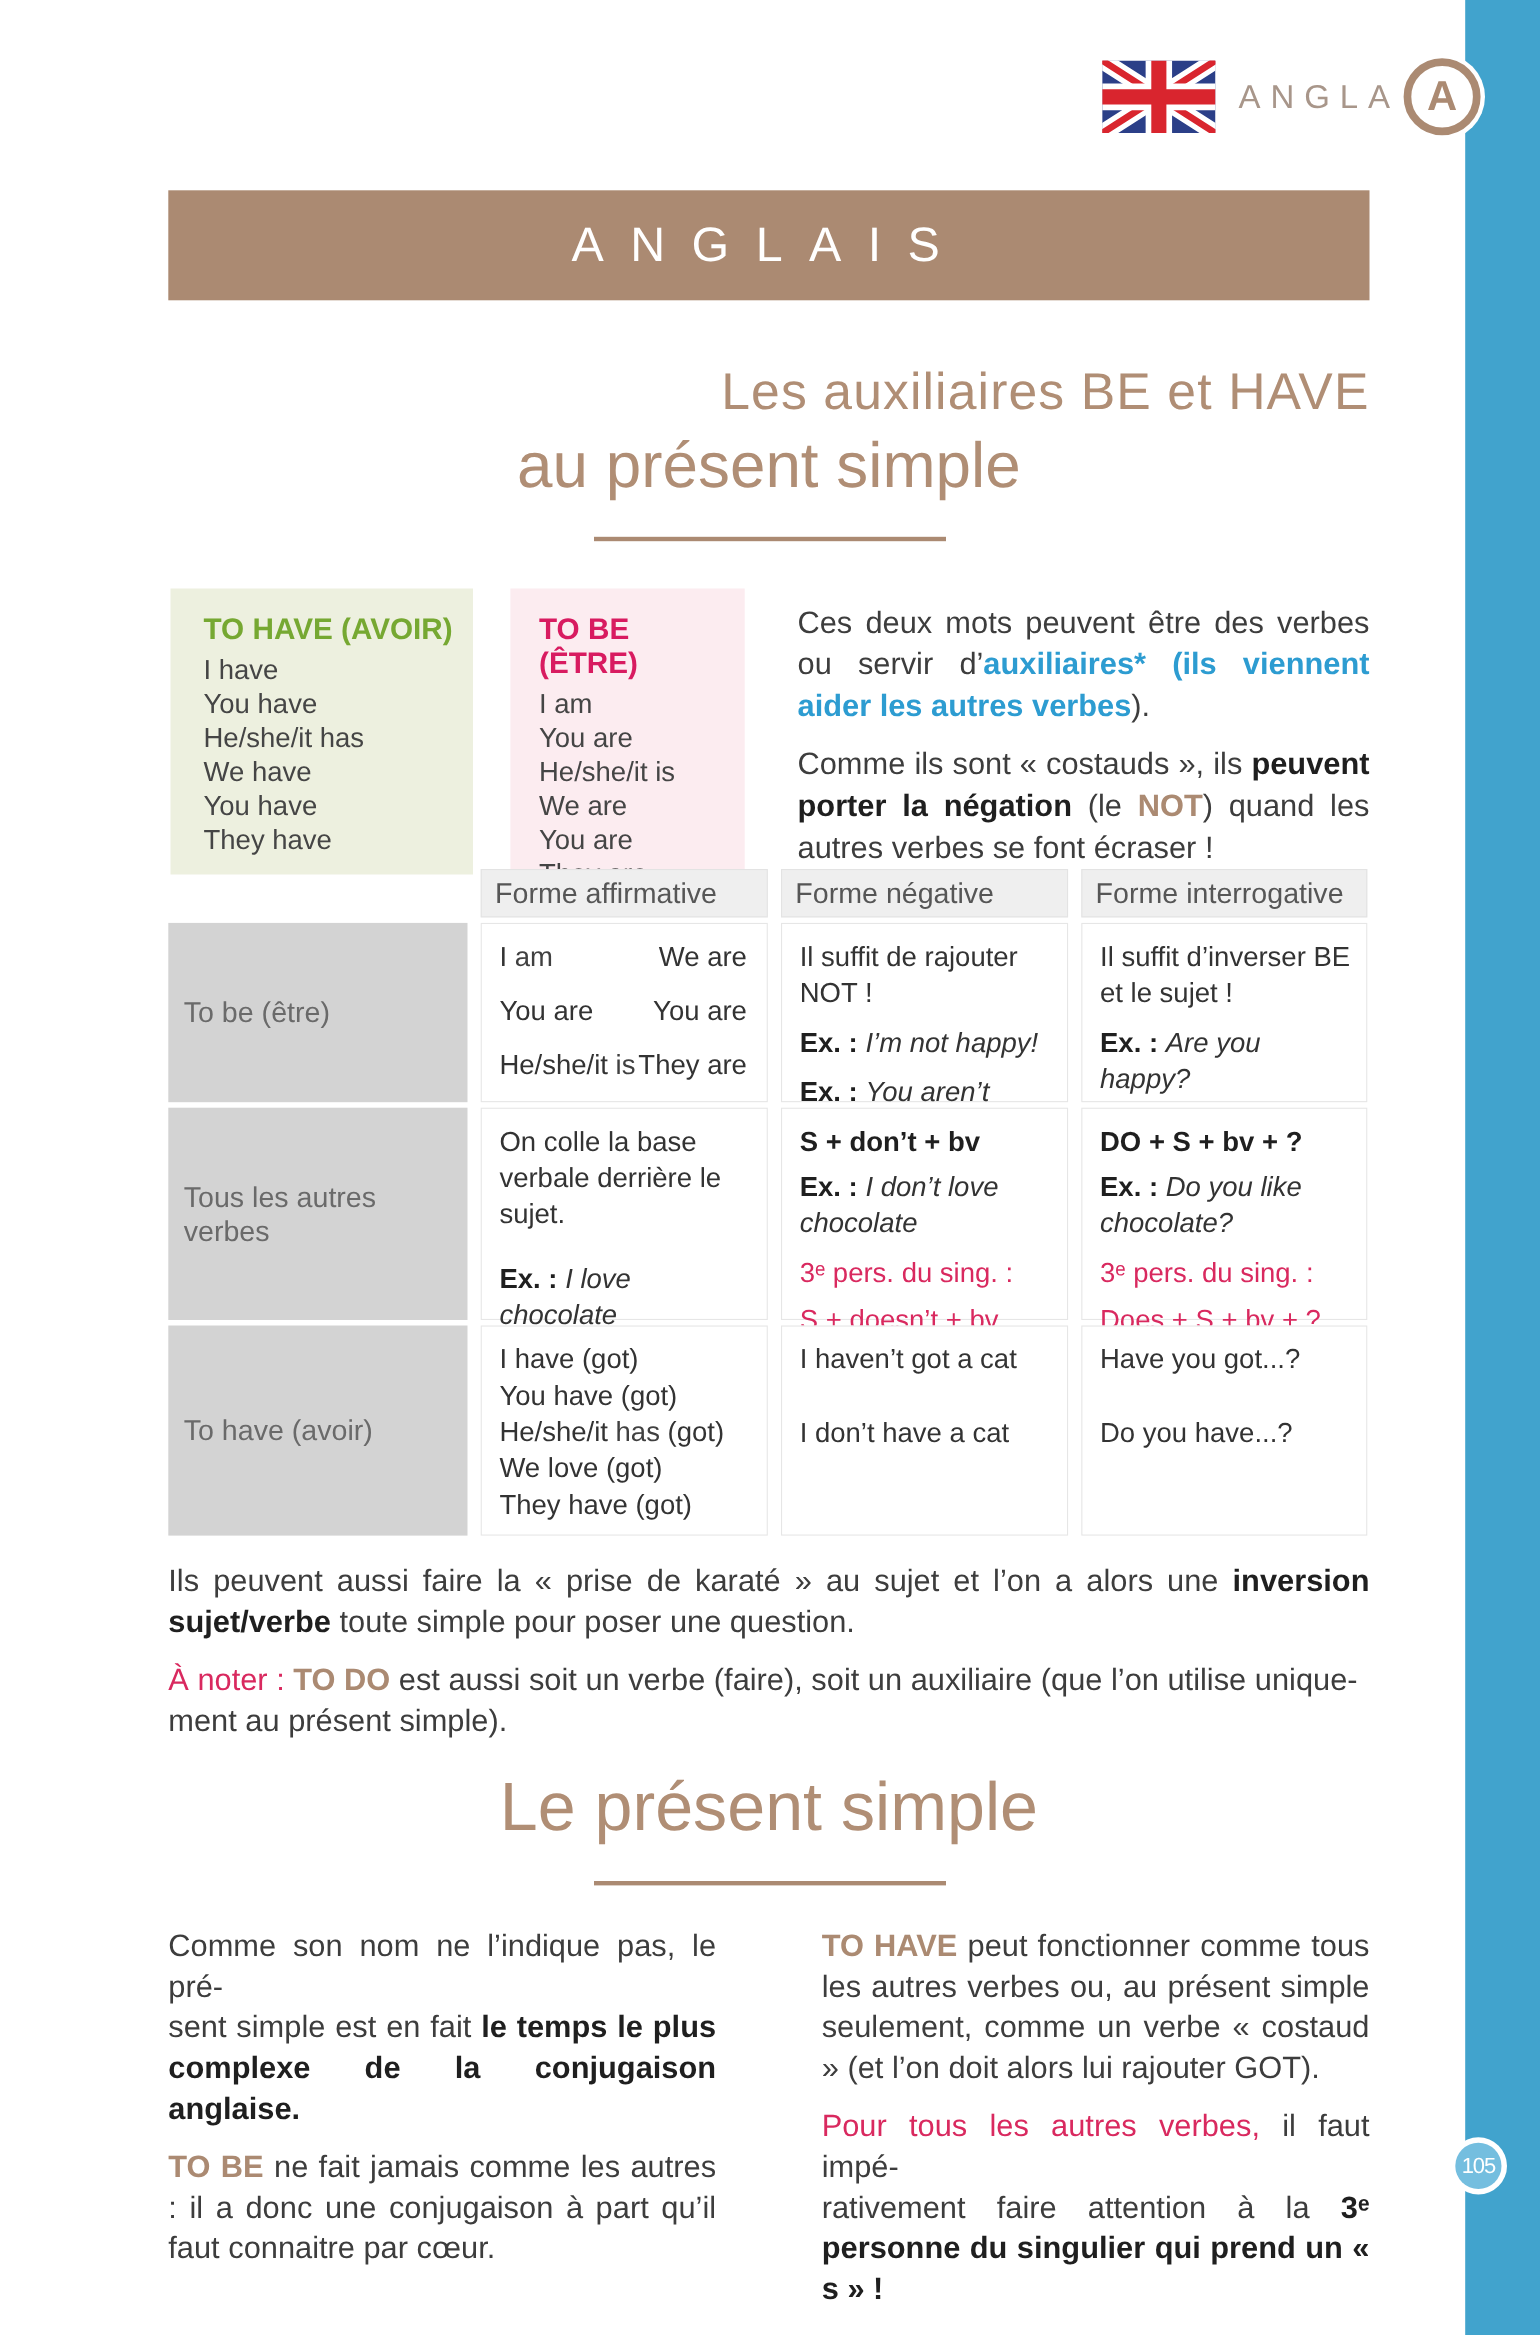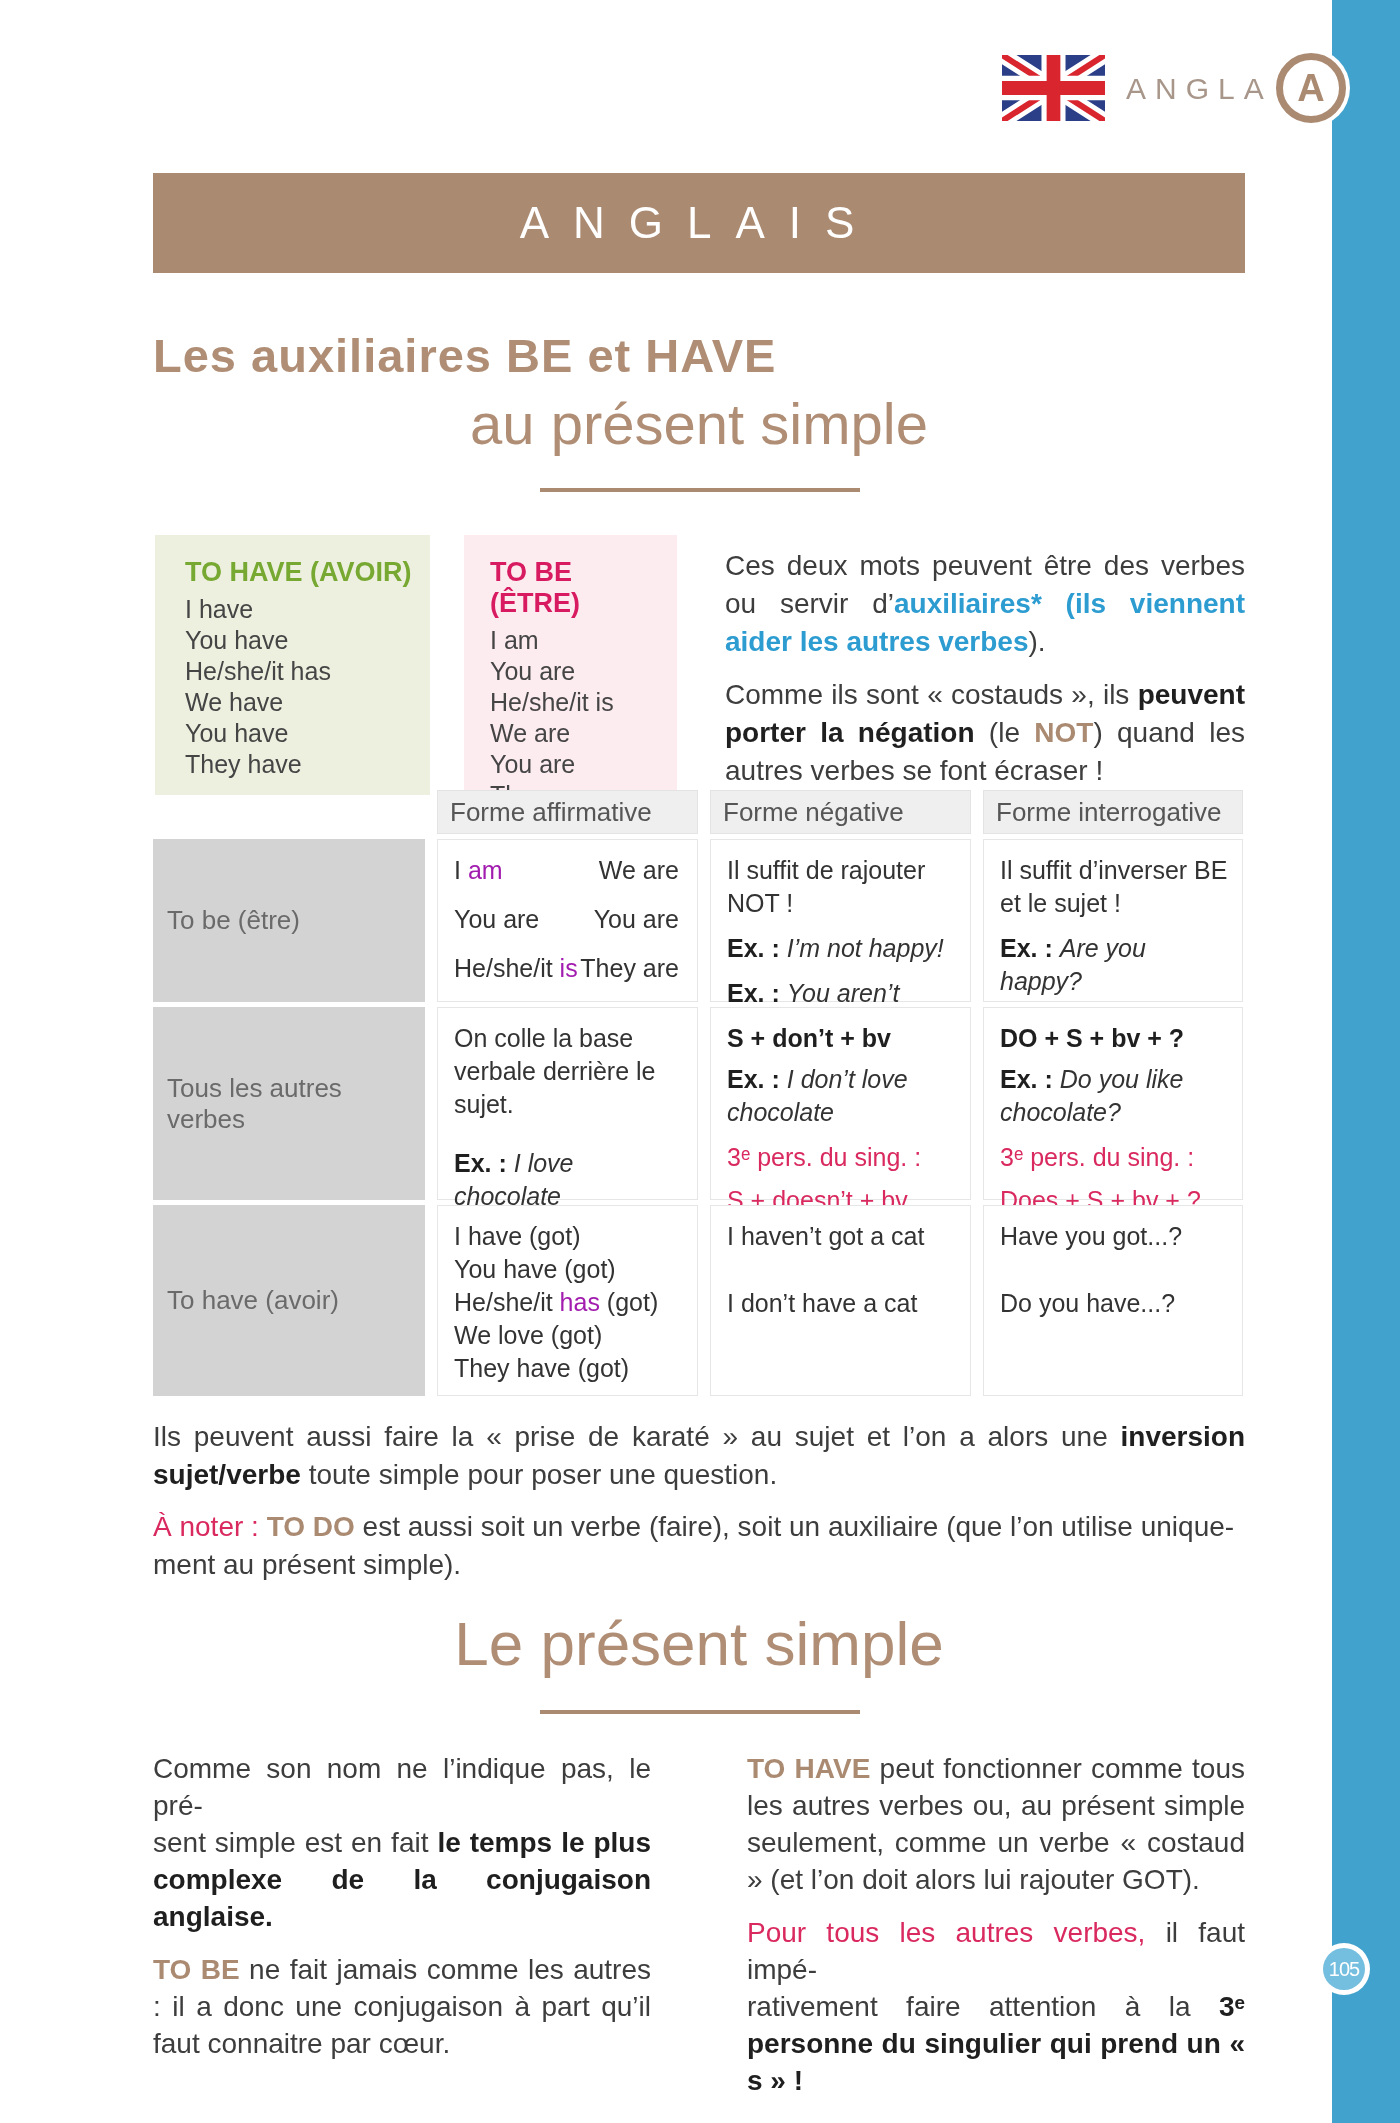--- a/index.html
+++ b/index.html
@@ -18,22 +18,22 @@
   .a-badge-ring{width:56px;height:56px;border-radius:50%;border:7px solid #ab8a72;background:#fff;
                 display:flex;align-items:center;justify-content:center;}
   .a-badge-ring span{font-size:38px;font-weight:bold;color:#ab8a72;line-height:1;}
 
   
   .banner{position:absolute;left:153px;top:173px;width:1092px;height:100px;background:#ab8a72;
           color:#ffffff;text-align:center;line-height:100px;font-size:44px;font-weight:300;
           letter-spacing:24px;}
 
   
-  .title-1{position:absolute;left:153px;top:328px;width:1092px;text-align:left;
-           font-size:47px;font-weight:700;color:#b08e75;letter-spacing:1px;}
+  .title-1{position:absolute;left:153px;top:328px;width:1092px;text-align:right;
+           font-size:47px;font-weight:400;color:#b08e75;letter-spacing:1px;}
   .title-2{position:absolute;left:153px;top:390px;width:1092px;text-align:center;
            font-size:58px;font-weight:300;color:#b08e75;}
   .rule{position:absolute;left:540px;width:320px;height:4px;background:#ab8a72;}
   .rule-1{top:488px;}
   .rule-2{top:1710px;}
 
   
   .cbox{position:absolute;top:535px;height:260px;box-sizing:border-box;padding:22px 10px 0 30px;}
   .cbox-have{left:155px;width:275px;background:#edf0df;}
   .cbox-be{left:464px;width:213px;background:#fcecf0;padding-left:26px;}
@@ -43,21 +43,21 @@
   .cbox-line{font-size:25px;line-height:31px;color:#454545;}
 
   
   .intro{position:absolute;left:725px;top:547px;width:520px;font-size:28px;line-height:38px;
          text-align:justify;color:#3d3d3d;}
   .intro p{margin:0 0 15px 0;}
 
   
   .s-b{font-weight:bold;color:#1f1f1f;}
   .s-i{font-style:italic;color:#333;}
-  .s-pk{color:#a21caf;}
+  .s-pk{color:#404040;}
   .s-rb{color:#d9295f;font-weight:normal;}
   .s-tb{color:#ab8a72;font-weight:bold;}
   .s-bb{color:#2d9cd1;font-weight:bold;}
 
   
   .ctable{position:absolute;left:153px;top:790px;display:grid;
           grid-template-columns:272px 261px 261px 260px;
           grid-template-rows:44px 163px 193px minmax(168px,auto);
           column-gap:12px;row-gap:5px;}
   .tcell{box-sizing:border-box;}

